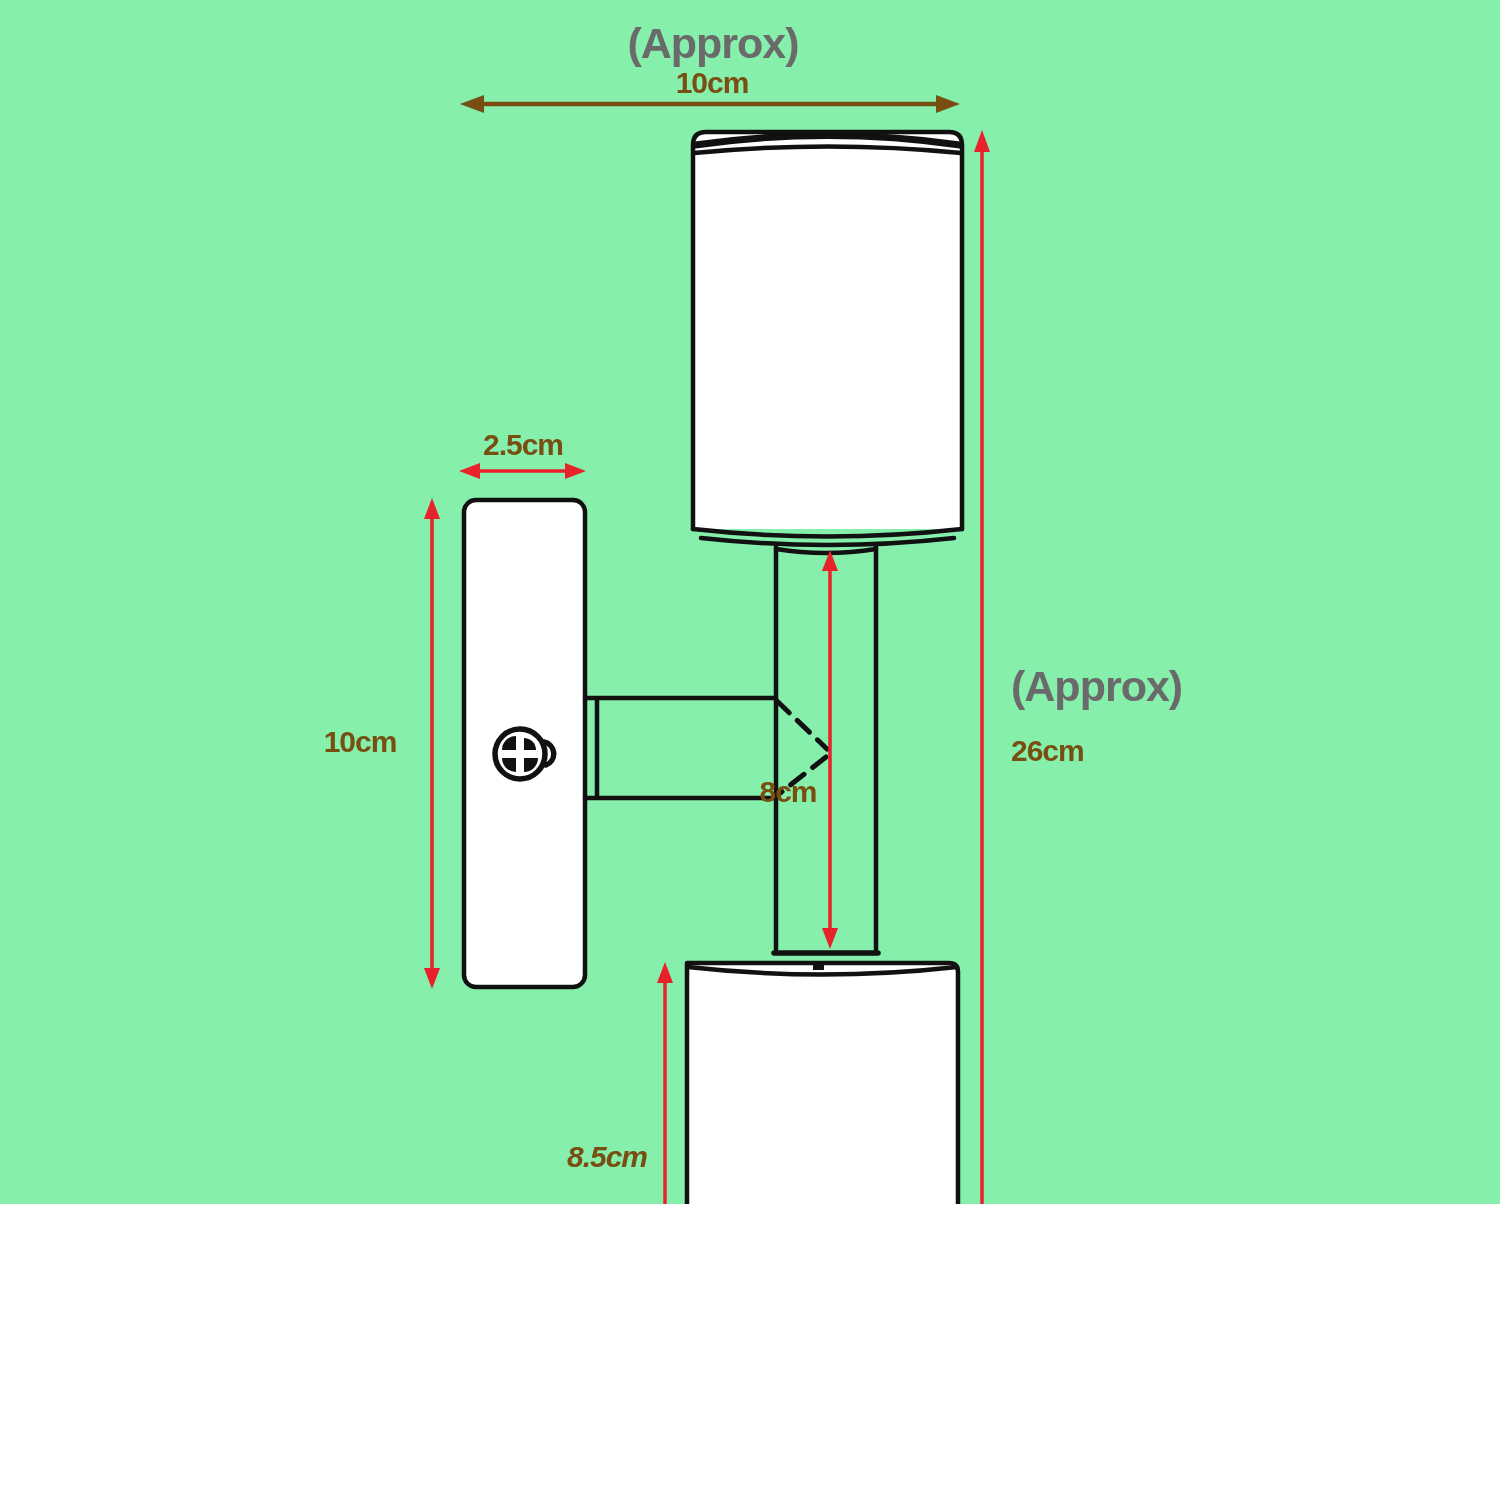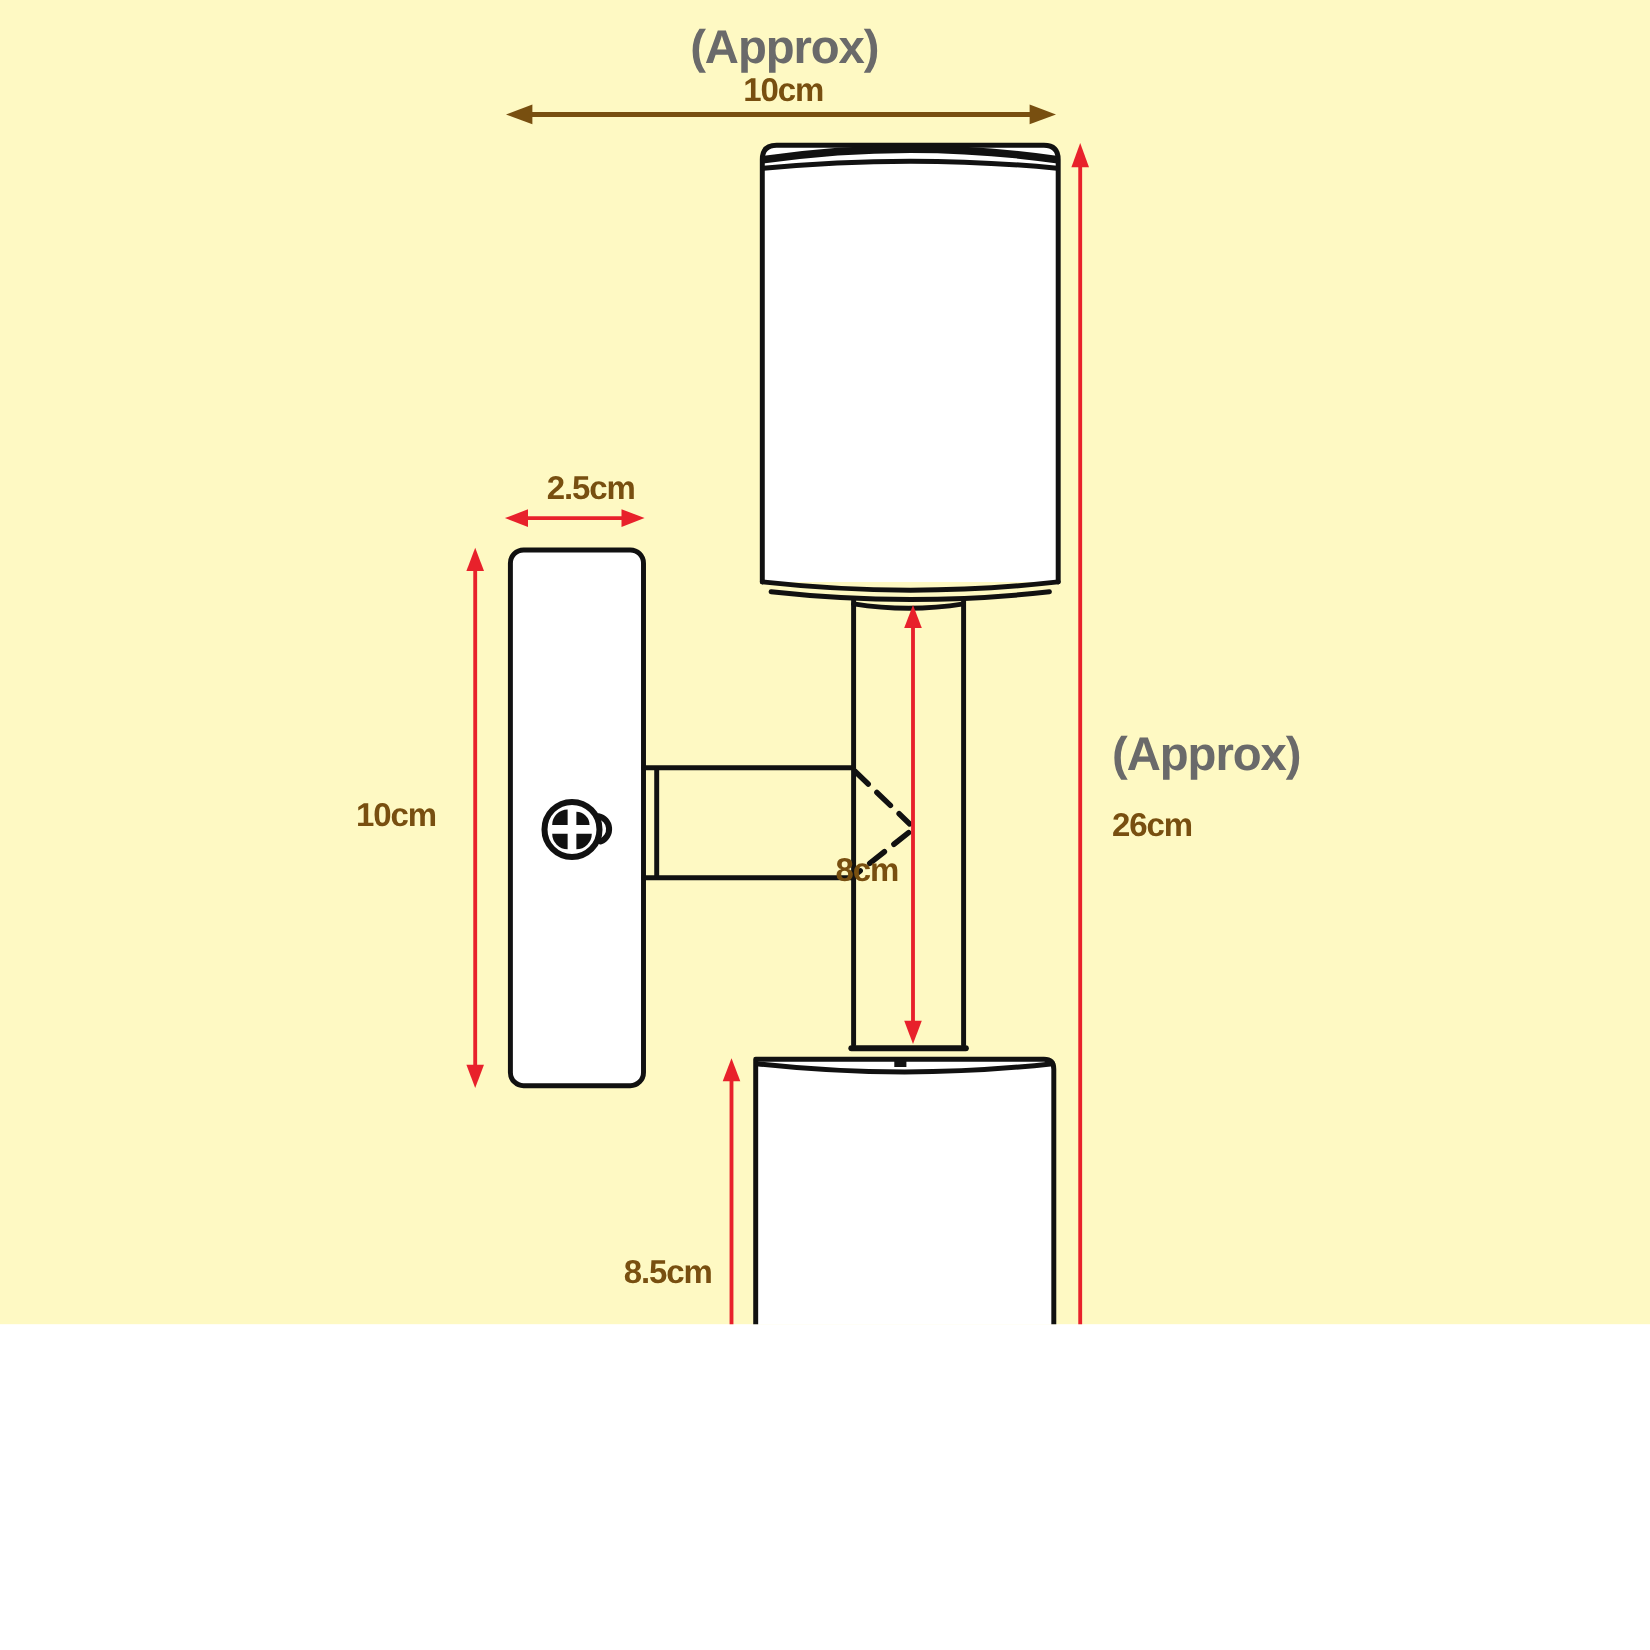--- a/index.html
+++ b/index.html
@@ -5,21 +5,21 @@
   :root{
     --dimension-red:#e8212b;
     --label-brown:#784f10;
     --approx-gray:#6a6a6a;
     --line-black:#111111;
   }
   html,body{margin:0;padding:0;background:#ffffff;}
   .stage{
     position:relative;
     width:1500px;height:1204px;
-    background:#fef9c3;
+    background:#86efac;
     font-family:"Liberation Sans",sans-serif;
     overflow:hidden;
   }
   .stage svg{position:absolute;left:0;top:0;}
   
   .k{stroke:var(--line-black);stroke-width:4.5;fill:none;stroke-linecap:round;stroke-linejoin:round;}
   .k7{stroke-width:7;}
   .k55{stroke-width:5.5;}
   .dash{stroke-width:5;stroke-dasharray:17 11;}
   .blk{fill:var(--line-black);stroke:none;}
@@ -131,25 +131,25 @@
         <polygon class="redf" points="982,1365 974,1344 990,1344"></polygon>
       </g>
 
     </g>
   </svg>
 
   <div class="lbl approx center" style="left:713px;top:22px;">(Approx)</div>
 
   <div class="lbl val center" style="left:712px;top:68px;">10cm</div>
 
-  <div class="lbl val center" style="left:537px;top:430px;">2.5cm</div>
+  <div class="lbl val center" style="left:523px;top:430px;">2.5cm</div>
 
   <div class="lbl val center" style="left:360px;top:727px;">10cm</div>
 
   <div class="lbl val center" style="left:788px;top:777px;">8cm</div>
 
-  <div class="lbl val center" style="left:607px;top:1142px;">8.5cm</div>
+  <div class="lbl val center" style="left:607px;top:1142px;font-style:italic;">8.5cm</div>
 
   <div class="lbl approx" style="left:1011px;top:665px;">(Approx)</div>
 
   <div class="lbl val" style="left:1011px;top:724px;margin-top:12px;">26cm</div>
 
 </div>
 
 </body></html>

